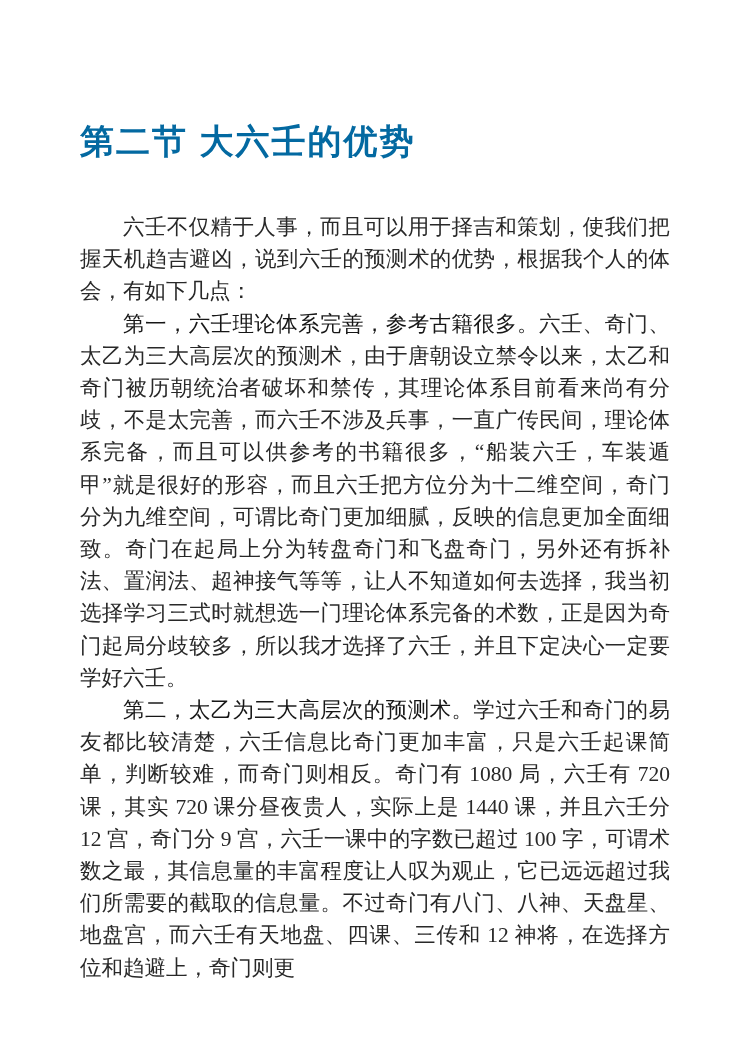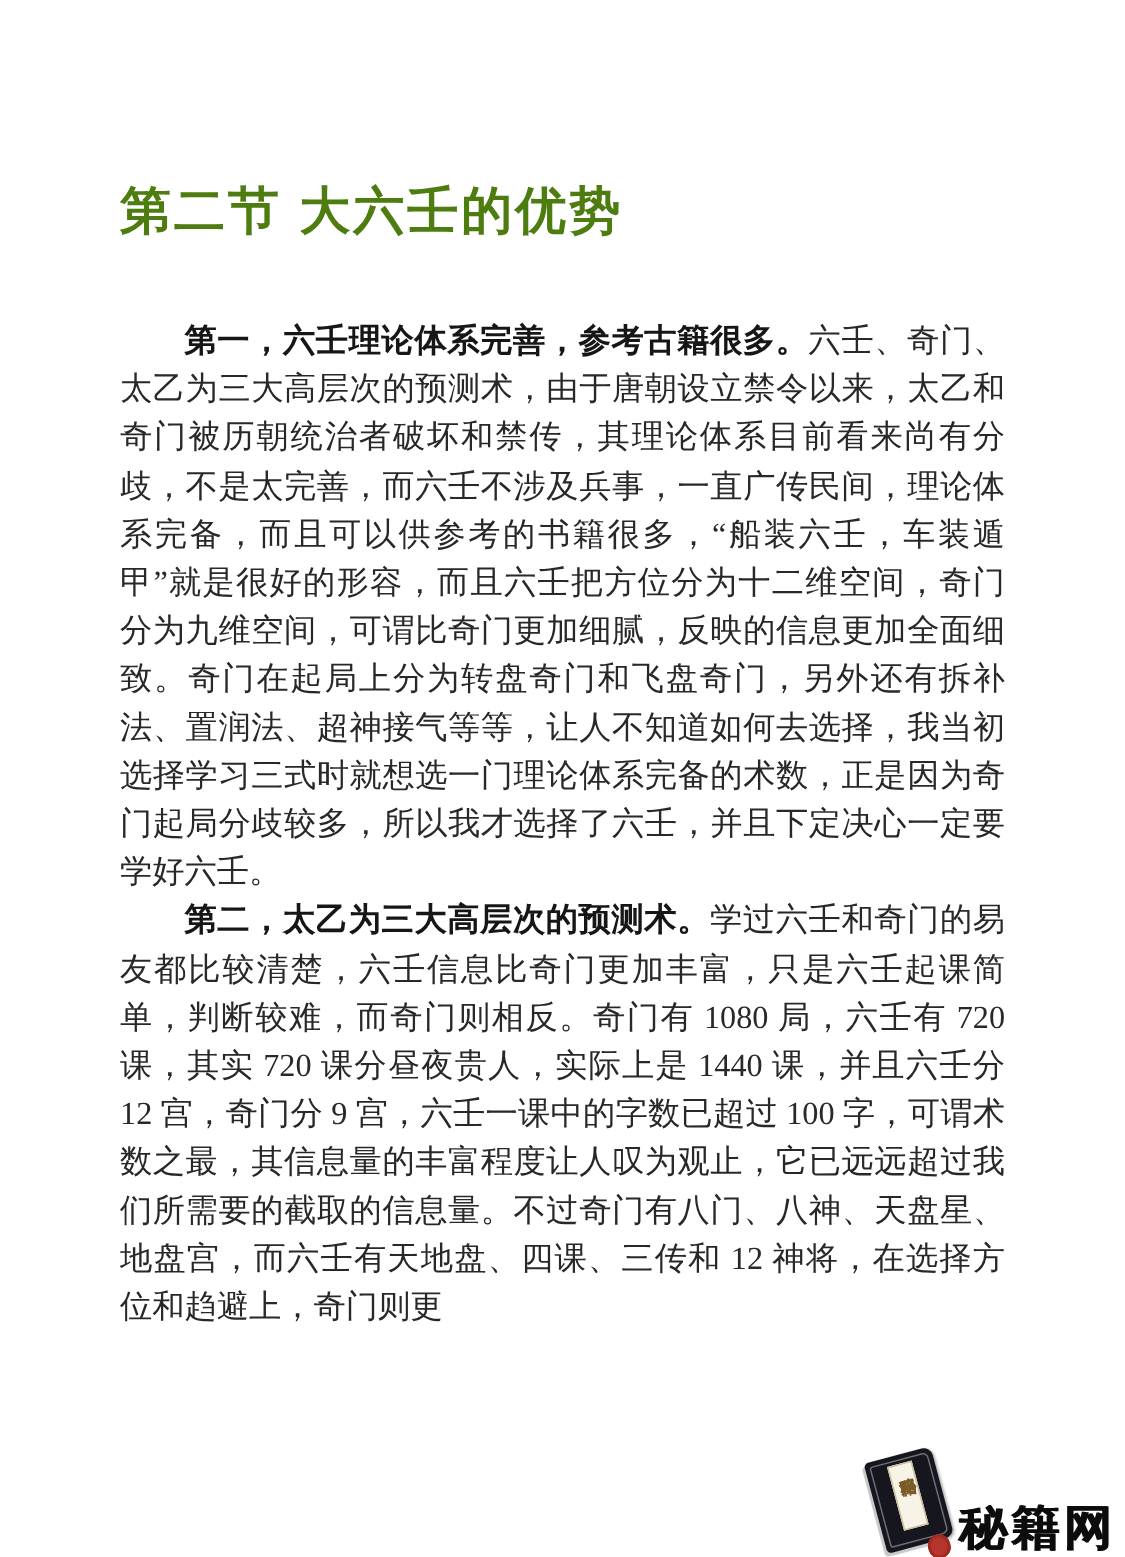--- a/index.html
+++ b/index.html
@@ -14,37 +14,37 @@
     font-family: "Liberation Serif", "DejaVu Serif", serif;
   }
   .section-title {
     margin: 0;
     padding: 120px 0 0 80px;
     font-family: "Liberation Sans", "DejaVu Sans", sans-serif;
     font-weight: 800;
     font-size: 34px;
     line-height: 42px;
     letter-spacing: 2px;
-    color: #4d7c0f;
+    color: #0369a1;
   }
   .body-text {
     margin: 49px 80px 0 80px;
     width: 590px;
     font-size: 21.5px;
     line-height: 32.2px;
     text-align: justify;
     color: #282828;
   }
   .para {
     margin: 0;
     text-indent: 2em;
   }
   .para .lead {
     font-family: "Liberation Sans", "DejaVu Sans", sans-serif;
-    font-weight: 700;
+    font-weight: 400;
     color: #161616;
   }
   
   .watermark {
     position: absolute;
     right: 6px;
     bottom: 3px;
     display: flex;
     align-items: flex-end;
   }
@@ -110,31 +110,22 @@
 </style>
 </head>
 <body>
 
 <div class="page">
 
   <h1 class="section-title">第二节 大六壬的优势</h1>
 
   <div class="body-text">
 
+    <p class="para"><span>六壬不仅精于人事，而且可以用于择吉和策划，使我们把握天机趋吉避凶，说到六壬的预测术的优势，根据我个人的体会，有如下几点：</span></p>
 
     <p class="para"><b class="lead">第一，六壬理论体系完善，参考古籍很多。</b><span>六壬、奇门、太乙为三大高层次的预测术，由于唐朝设立禁令以来，太乙和奇门被历朝统治者破坏和禁传，其理论体系目前看来尚有分歧，不是太完善，而六壬不涉及兵事，一直广传民间，理论体系完备，而且可以供参考的书籍很多，“船装六壬，车装遁甲”就是很好的形容，而且六壬把方位分为十二维空间，奇门分为九维空间，可谓比奇门更加细腻，反映的信息更加全面细致。奇门在起局上分为转盘奇门和飞盘奇门，另外还有拆补法、置润法、超神接气等等，让人不知道如何去选择，我当初选择学习三式时就想选一门理论体系完备的术数，正是因为奇门起局分歧较多，所以我才选择了六壬，并且下定决心一定要学好六壬。</span></p>
 
     <p class="para"><b class="lead">第二，太乙为三大高层次的预测术。</b><span>学过六壬和奇门的易友都比较清楚，六壬信息比奇门更加丰富，只是六壬起课简单，判断较难，而奇门则相反。奇门有 1080 局，六壬有 720 课，其实 720 课分昼夜贵人，实际上是 1440 课，并且六壬分 12 宫，奇门分 9 宫，六壬一课中的字数已超过 100 字，可谓术数之最，其信息量的丰富程度让人叹为观止，它已远远超过我们所需要的截取的信息量。不过奇门有八门、八神、天盘星、地盘宫，而六壬有天地盘、四课、三传和 12 神将，在选择方位和趋避上，奇门则更</span></p>
 
   </div>
 
-  <div class="watermark">
-    <div class="book-icon">
-      <div class="book-frame"></div>
-      <div class="book-label">
-        <span class="book-label-text">秘籍网</span>
-      </div>
-      <div class="book-seal"></div>
-    </div>
-    <div class="watermark-text">秘籍网</div>
-  </div>
 
 </div>
 
 </body></html>

